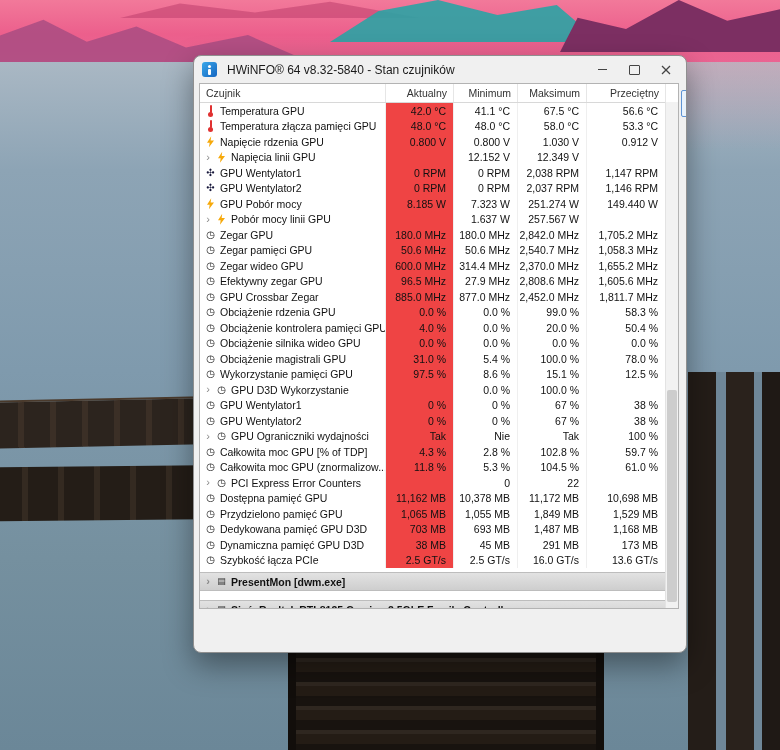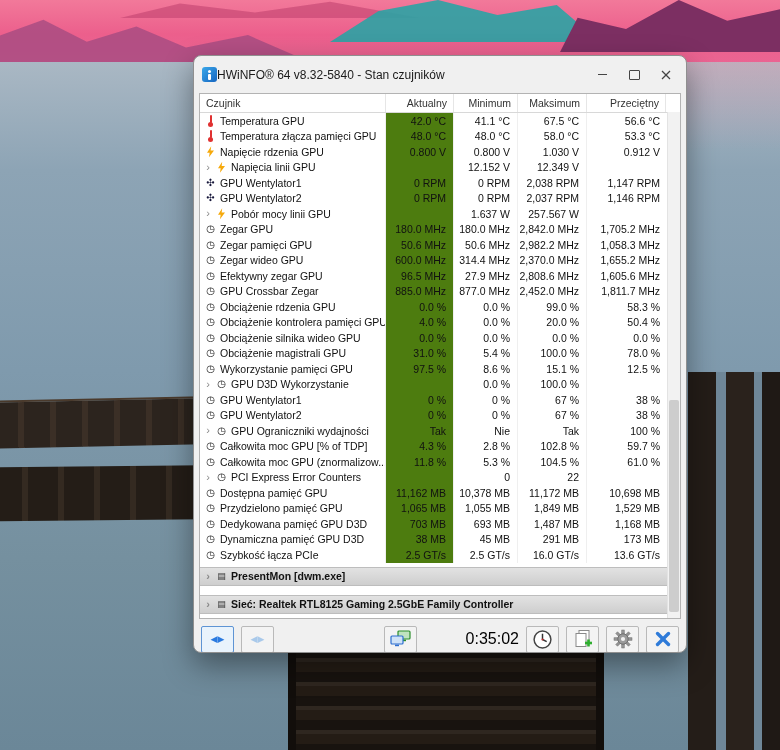--- a/index.html
+++ b/index.html
@@ -28,47 +28,47 @@
   .posts-right{position:absolute;left:688px;top:372px;width:92px;height:378px;
     background:repeating-linear-gradient(90deg,#241d18 0 28px,#6f8798 28px 38px,#2a221c 38px 66px,#6f8798 66px 74px,#1f1915 74px 92px);}
   .stairs{position:absolute;left:288px;top:648px;width:300px;height:102px;
     background:repeating-linear-gradient(180deg,#18130f 0 10px,#2f2720 10px 14px,#241c15 14px 24px);
     border-left:8px solid #120e0b;border-right:8px solid #120e0b;}
 
   
   .window{position:absolute;left:193px;top:55px;width:492px;height:596px;background:#f0f0f0;
     border:1px solid #8f8f8f;border-radius:8px;box-shadow:0 12px 30px rgba(0,0,0,.4);
     display:flex;flex-direction:column;overflow:hidden;}
-  .titlebar{height:37px;display:flex;align-items:center;gap:0;padding:0 4px 0 8px;flex:0 0 auto;}
+  .titlebar{height:27px;display:flex;align-items:center;gap:10px;padding:0 4px 0 8px;flex:0 0 auto;}
   .hwicon{width:15px;height:15px;border-radius:3px;position:relative;flex:0 0 auto;
     background:linear-gradient(135deg,#3aa8ea,#1565c0);}
   .hwicon::before{content:"";position:absolute;left:6px;top:2.5px;width:3px;height:3px;background:#fff;border-radius:50%;}
   .hwicon::after{content:"";position:absolute;left:6px;top:6.5px;width:3px;height:6px;background:#fff;border-radius:1px;}
   .title{font-size:12px;color:#1a1a1a;flex:1;white-space:nowrap;overflow:hidden;}
   .winbtns{display:flex;flex:0 0 auto;}
   .wb{width:32px;height:25px;display:flex;align-items:center;justify-content:center;}
   .min-shape{width:9px;height:1.6px;background:#444;display:block;}
   .max-shape{width:9px;height:8px;border:1.2px solid #444;border-radius:1px;display:block;}
 
-  .content{flex:1;padding:0 5px;display:flex;flex-direction:column;}
+  .content{flex:1;padding:0 5px;display:flex;flex-direction:row;}
   .table{position:relative;height:524px;background:#fff;border:1px solid #b3b3b3;overflow:hidden;flex:0 0 auto;}
 
   .hdr{display:grid;grid-template-columns:186px 68px 64px 69px 79px 1fr;height:18px;
     border-bottom:1px solid #d8d8d8;background:#fff;}
   .hc{font-size:10.5px;color:#333;display:flex;align-items:center;padding:0 6px;
     border-right:1px solid #e6e6e6;overflow:hidden;white-space:nowrap;}
   .hc.r{justify-content:flex-end;}
   .hc.stub{border-right:none;}
 
   .rows{width:calc(100% - 12px);}
   .row{display:grid;grid-template-columns:186px 68px 64px 69px 1fr;height:15.5px;}
   .cell{font-size:10.5px;color:#111;overflow:hidden;white-space:nowrap;display:flex;align-items:center;}
   .lab{padding-left:4px;gap:3px;border-right:1px solid #efefef;}
   .val{justify-content:flex-end;padding-right:7px;border-right:1px solid #efefef;}
-  .cur{background:#4d7c0f;}
+  .cur{background:#ef4444;}
   .exp{color:#8a8a8a;font-size:11px;width:8px;text-align:center;flex:0 0 auto;line-height:1;}
   .ig{width:13px;flex:0 0 auto;display:inline-flex;justify-content:center;align-items:center;line-height:1;}
   .clkg{color:#2a2a2a;font-size:10px;}
   .fang{color:#16163a;font-size:10px;}
   .listg{color:#333;font-size:9px;}
   .thermo{position:relative;width:7px;height:12px;}
   .thermo::before{content:"";position:absolute;left:2.5px;top:0;width:2px;height:8px;background:#e03131;border-radius:2px;}
   .thermo::after{content:"";position:absolute;left:1px;bottom:0;width:5px;height:5px;background:#e03131;border-radius:50%;}
   .bolt{width:7px;height:11px;background:#f6a90b;
     clip-path:polygon(60% 0,0 60%,38% 60%,28% 100%,100% 38%,52% 38%);}
@@ -206,20 +206,32 @@
                 <span class="ig fang">✣</span>
                 <span>GPU Wentylator2</span>
               </div>
               <div class="cell val cur">0 RPM</div>
               <div class="cell val">0 RPM</div>
               <div class="cell val">2,037 RPM</div>
               <div class="cell val">1,146 RPM</div>
             </div>
             <div class="row">
               <div class="cell lab">
+                <span class="ig">
+                  <span class="bolt"></span>
+                </span>
+                <span>GPU Pobór mocy</span>
+              </div>
+              <div class="cell val cur">8.185 W</div>
+              <div class="cell val">7.323 W</div>
+              <div class="cell val">251.274 W</div>
+              <div class="cell val">149.440 W</div>
+            </div>
+            <div class="row">
+              <div class="cell lab">
                 <span class="exp">›</span>
                 <span class="ig">
                   <span class="bolt"></span>
                 </span>
                 <span>Pobór mocy linii GPU</span>
               </div>
               <div class="cell val cur"></div>
               <div class="cell val">1.637 W</div>
               <div class="cell val">257.567 W</div>
               <div class="cell val"></div>
@@ -234,21 +246,21 @@
               <div class="cell val">2,842.0 MHz</div>
               <div class="cell val">1,705.2 MHz</div>
             </div>
             <div class="row">
               <div class="cell lab">
                 <span class="ig clkg">◷</span>
                 <span>Zegar pamięci GPU</span>
               </div>
               <div class="cell val cur">50.6 MHz</div>
               <div class="cell val">50.6 MHz</div>
-              <div class="cell val">2,982.2 MHz</div>
+              <div class="cell val">2,540.7 MHz</div>
               <div class="cell val">1,058.3 MHz</div>
             </div>
             <div class="row">
               <div class="cell lab">
                 <span class="ig clkg">◷</span>
                 <span>Zegar wideo GPU</span>
               </div>
               <div class="cell val cur">600.0 MHz</div>
               <div class="cell val">314.4 MHz</div>
               <div class="cell val">2,370.0 MHz</div>

